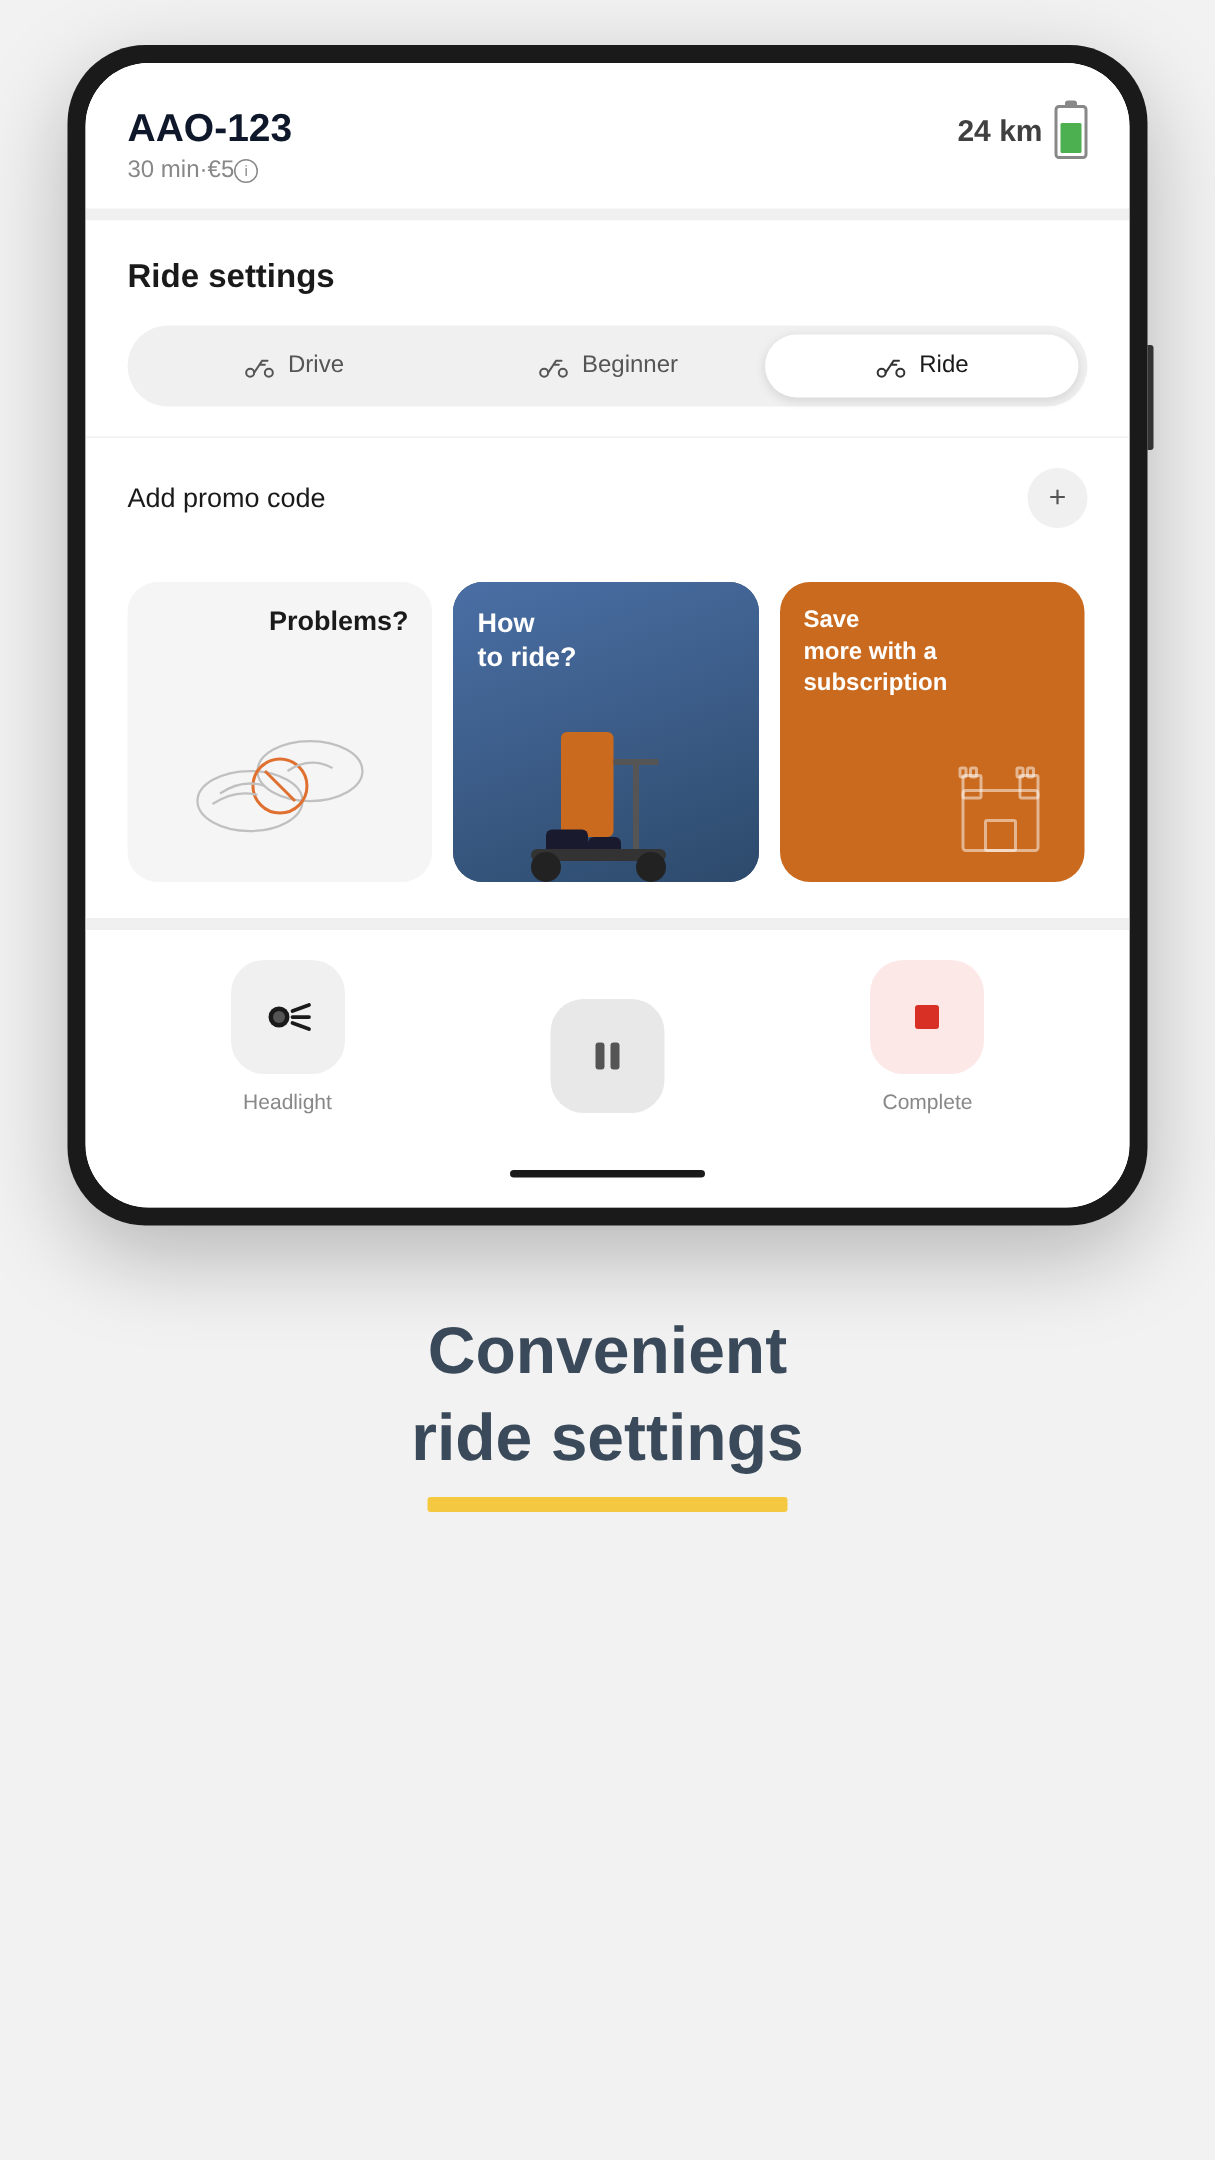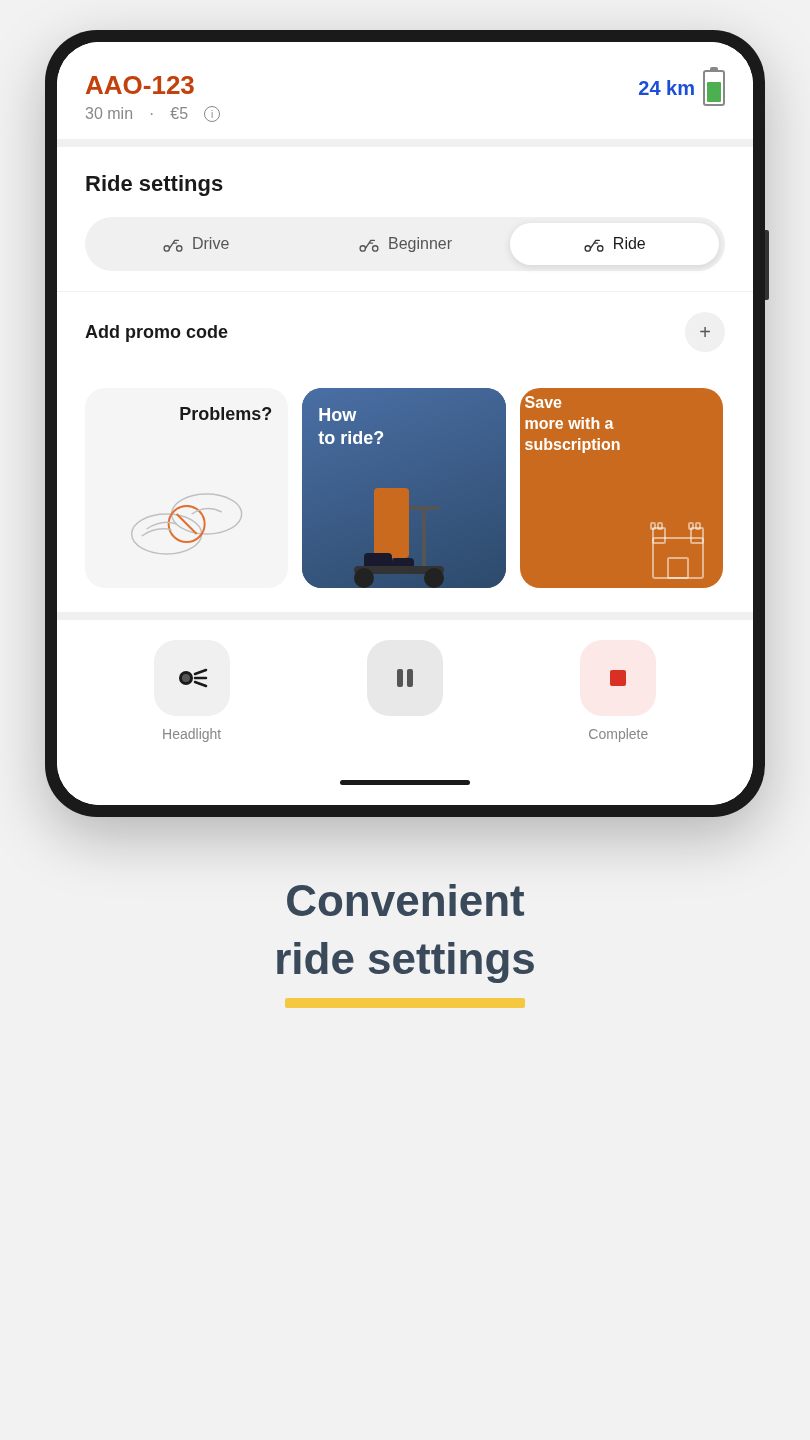--- a/index.html
+++ b/index.html
@@ -59,29 +59,29 @@
     }
 
     .vehicle-info {
       display: flex;
       flex-direction: column;
     }
 
     .vehicle-id {
       font-size: 26px;
       font-weight: 700;
-      color: #c2410c;
+      color: #0f172a;
     }
 
     .vehicle-details {
       font-size: 16px;
       color: #888;
       display: flex;
       align-items: center;
-      gap: 16px;
+      gap: 0;
       margin-top: 4px;
     }
 
     .info-icon {
       width: 16px;
       height: 16px;
       border: 1.5px solid #888;
       border-radius: 50%;
       display: inline-flex;
       align-items: center;
@@ -92,21 +92,21 @@
 
     .battery-section {
       display: flex;
       align-items: center;
       gap: 8px;
     }
 
     .km-text {
       font-size: 20px;
       font-weight: 600;
-      color: #1d4ed8;
+      color: #404040;
     }
 
     .battery-icon {
       width: 22px;
       height: 36px;
       border: 2px solid #888;
       border-radius: 3px;
       position: relative;
       display: flex;
       flex-direction: column;
@@ -188,21 +188,21 @@
       background: #fff;
       padding: 20px 28px;
       display: flex;
       justify-content: space-between;
       align-items: center;
       border-top: 1px solid #f0f0f0;
     }
 
     .promo-title {
       font-size: 18px;
-      font-weight: 700;
+      font-weight: 400;
       color: #1a1a1a;
     }
 
     .plus-btn {
       width: 40px;
       height: 40px;
       background: #f0f0f0;
       border-radius: 50%;
       display: flex;
       align-items: center;
@@ -271,21 +271,21 @@
 
     .card-how-title {
       font-size: 18px;
       font-weight: 700;
       color: #fff;
       line-height: 1.3;
     }
 
     .card-save {
       background: #c96a1e;
-      padding: 5px;
+      padding: 16px;
       display: flex;
       flex-direction: column;
     }
 
     .card-save-title {
       font-size: 16px;
       font-weight: 700;
       color: #fff;
       line-height: 1.3;
     }
@@ -297,21 +297,21 @@
       justify-content: flex-end;
     }
 
     
     .action-bar {
       background: #fff;
       border-top: 8px solid #f0f0f0;
       padding: 20px 28px 30px;
       display: flex;
       justify-content: space-around;
-      align-items: flex-start;
+      align-items: flex-end;
     }
 
     .action-item {
       display: flex;
       flex-direction: column;
       align-items: center;
       gap: 10px;
     }
 
     .action-btn {

